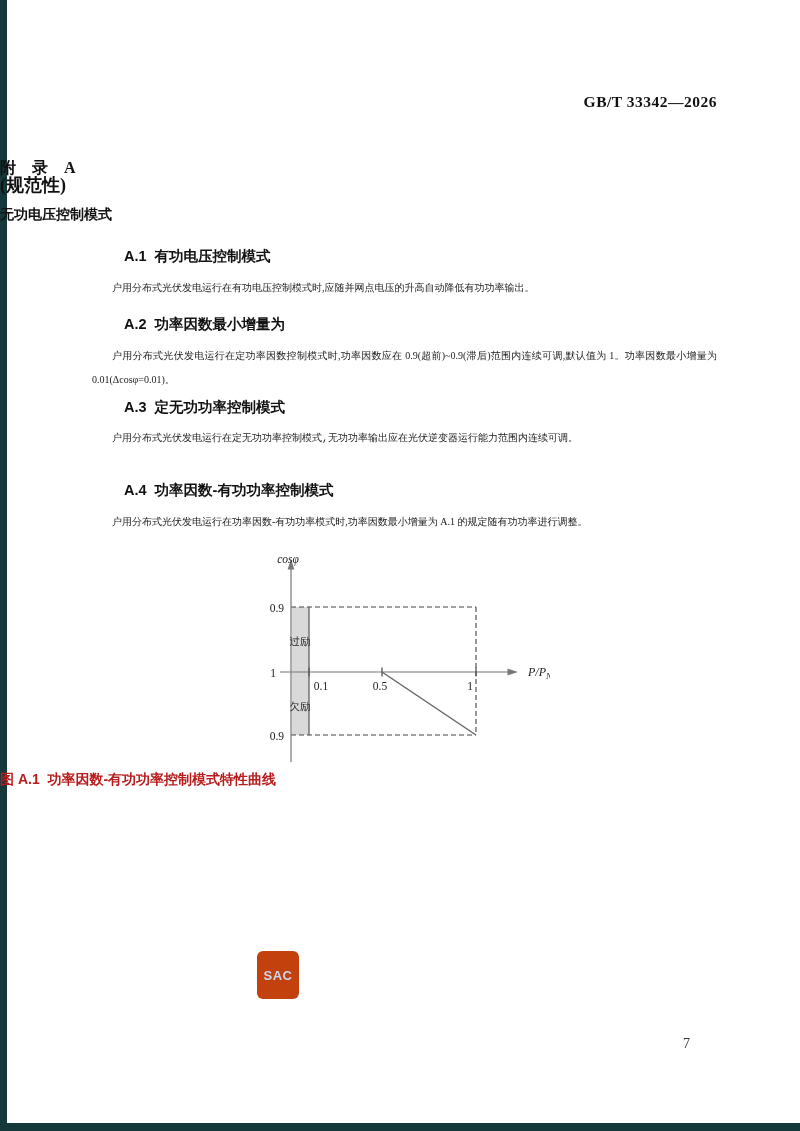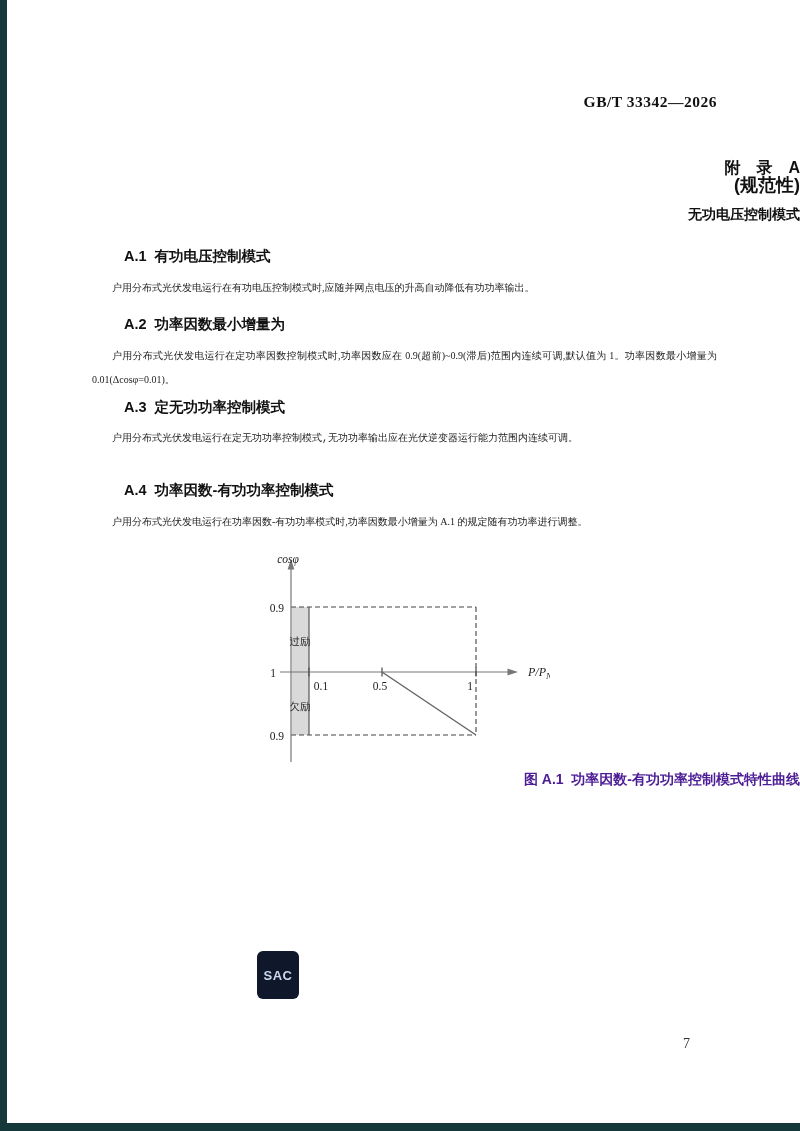--- a/index.html
+++ b/index.html
@@ -8,48 +8,48 @@
     font-family:"Liberation Serif","DejaVu Serif",serif;color:#1c1c1c;
     overflow:hidden;
   }
   .scan-edge-left{position:absolute;left:0;top:0;width:7px;height:1131px;background:#15393b;}
   .scan-edge-bottom{position:absolute;left:0;bottom:0;width:800px;height:8px;background:#15393b;}
   .doc-code{
     position:absolute;top:93px;right:83px;
     font-family:"Liberation Serif","DejaVu Serif",serif;
     font-weight:bold;font-size:15.5px;letter-spacing:.5px;color:#111;
   }
-  .title-line{position:absolute;left:0;width:800px;text-align:right;
-    font-family:Liberation Sans, sans-serif;font-weight:bold;color:#111;}
+  .title-line{position:absolute;left:0;width:800px;text-align:left;
+    font-family:Liberation Serif, serif;font-weight:bold;color:#111;}
   .t1{top:158px;font-size:16px;}
   .t2{top:173px;font-size:18px;}
   .t3{top:206px;font-size:14px;}
   .sec-h{
     position:absolute;left:92px;width:630px;
     font-family:"Liberation Sans","DejaVu Sans",sans-serif;
     font-weight:bold;font-size:14.5px;color:#111;white-space:pre;margin-left:32px;
   }
   .sec-b{
     position:absolute;left:92px;width:625px;
     font-size:10px;line-height:23.5px;text-align:justify;
     text-indent:2em;color:#1c1c1c;
   }
   .h1{top:247px;} .b1{top:276px;}
   .h2{top:315px;} .b2{top:344px;}
   .h3{top:398px;} .b3{top:427px;font-family:Liberation Mono, monospace;}
   .h4{top:481px;} .b4{top:510px;}
   .figure-wrap{position:absolute;left:250px;top:552px;width:300px;height:215px;}
   .fig-caption{
-    position:absolute;left:0;top:771px;width:800px;text-align:right;
+    position:absolute;left:0;top:771px;width:800px;text-align:left;
     font-family:"Liberation Sans","DejaVu Sans",sans-serif;
-    font-weight:bold;font-size:14px;color:#4c1d95;white-space:pre;
+    font-weight:bold;font-size:14px;color:#b91c1c;white-space:pre;
   }
   .watermark{
     position:absolute;left:257px;top:951px;width:42px;height:48px;
-    background:#0f172a;border-radius:6px;
+    background:#c2410c;border-radius:6px;
     display:flex;align-items:center;justify-content:center;
     font-family:"Liberation Sans","DejaVu Sans",sans-serif;
     font-weight:bold;font-size:13px;color:#ccd8ee;letter-spacing:.5px;
   }
   .page-num{position:absolute;left:683px;top:1036px;font-size:14px;color:#333;}
   svg text{font-family:"Liberation Serif","DejaVu Serif",serif;fill:#222;}
 </style>
 </head>
 <body>
 

